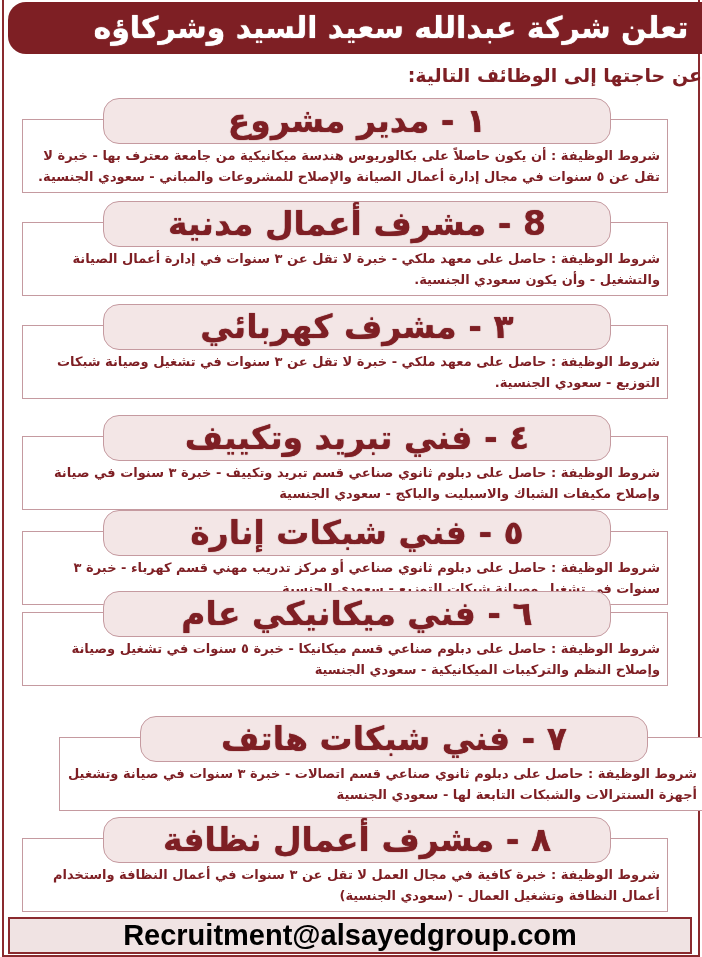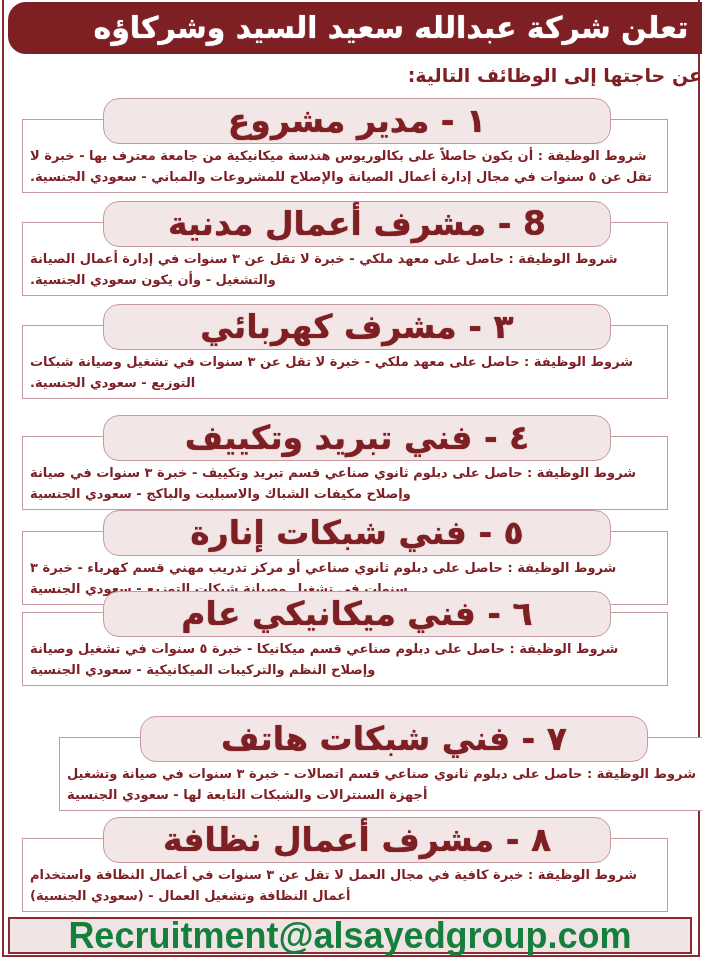--- a/index.html
+++ b/index.html
@@ -31,28 +31,28 @@
   }
   .title-pill {
     position:absolute; left:103px; top:3px; width:508px; height:46px;
     background:#f3e6e6; border:1.5px solid #c59aa0; border-radius:16px; box-sizing:border-box;
     text-align:center; direction:rtl; color:#7e1f24;
     font-weight:bold; font-size:33px; line-height:44px; letter-spacing:1px;
     text-shadow: 0 0 1px #7e1f24;
   }
   .desc {
     position:absolute; left:30px; top:50px; width:630px;
-    direction:rtl; text-align:left; color:#7e1f24;
+    direction:rtl; text-align:right; color:#7e1f24;
     font-weight:bold; font-size:13px; line-height:21px;
   }
   .email-box {
     position:absolute; left:8px; top:917px; width:684px; height:37px;
     background:#f0e3e3; border:2px solid #8a2a2e; box-sizing:border-box;
-    text-align:center; color:#15803d;
-    font-family: "Liberation Sans", sans-serif; font-weight:bold; font-size:36px; line-height:33px;
+    text-align:center; color:#000000;
+    font-family: "Liberation Sans", sans-serif; font-weight:bold; font-size:29px; line-height:33px;
   }
 </style>
 </head>
 <body>
 
 <div class="frame"></div>
 
 <div class="header">
   <span>تعلن شركة عبدالله سعيد السيد وشركاؤه للمقاولات</span>
 </div>

